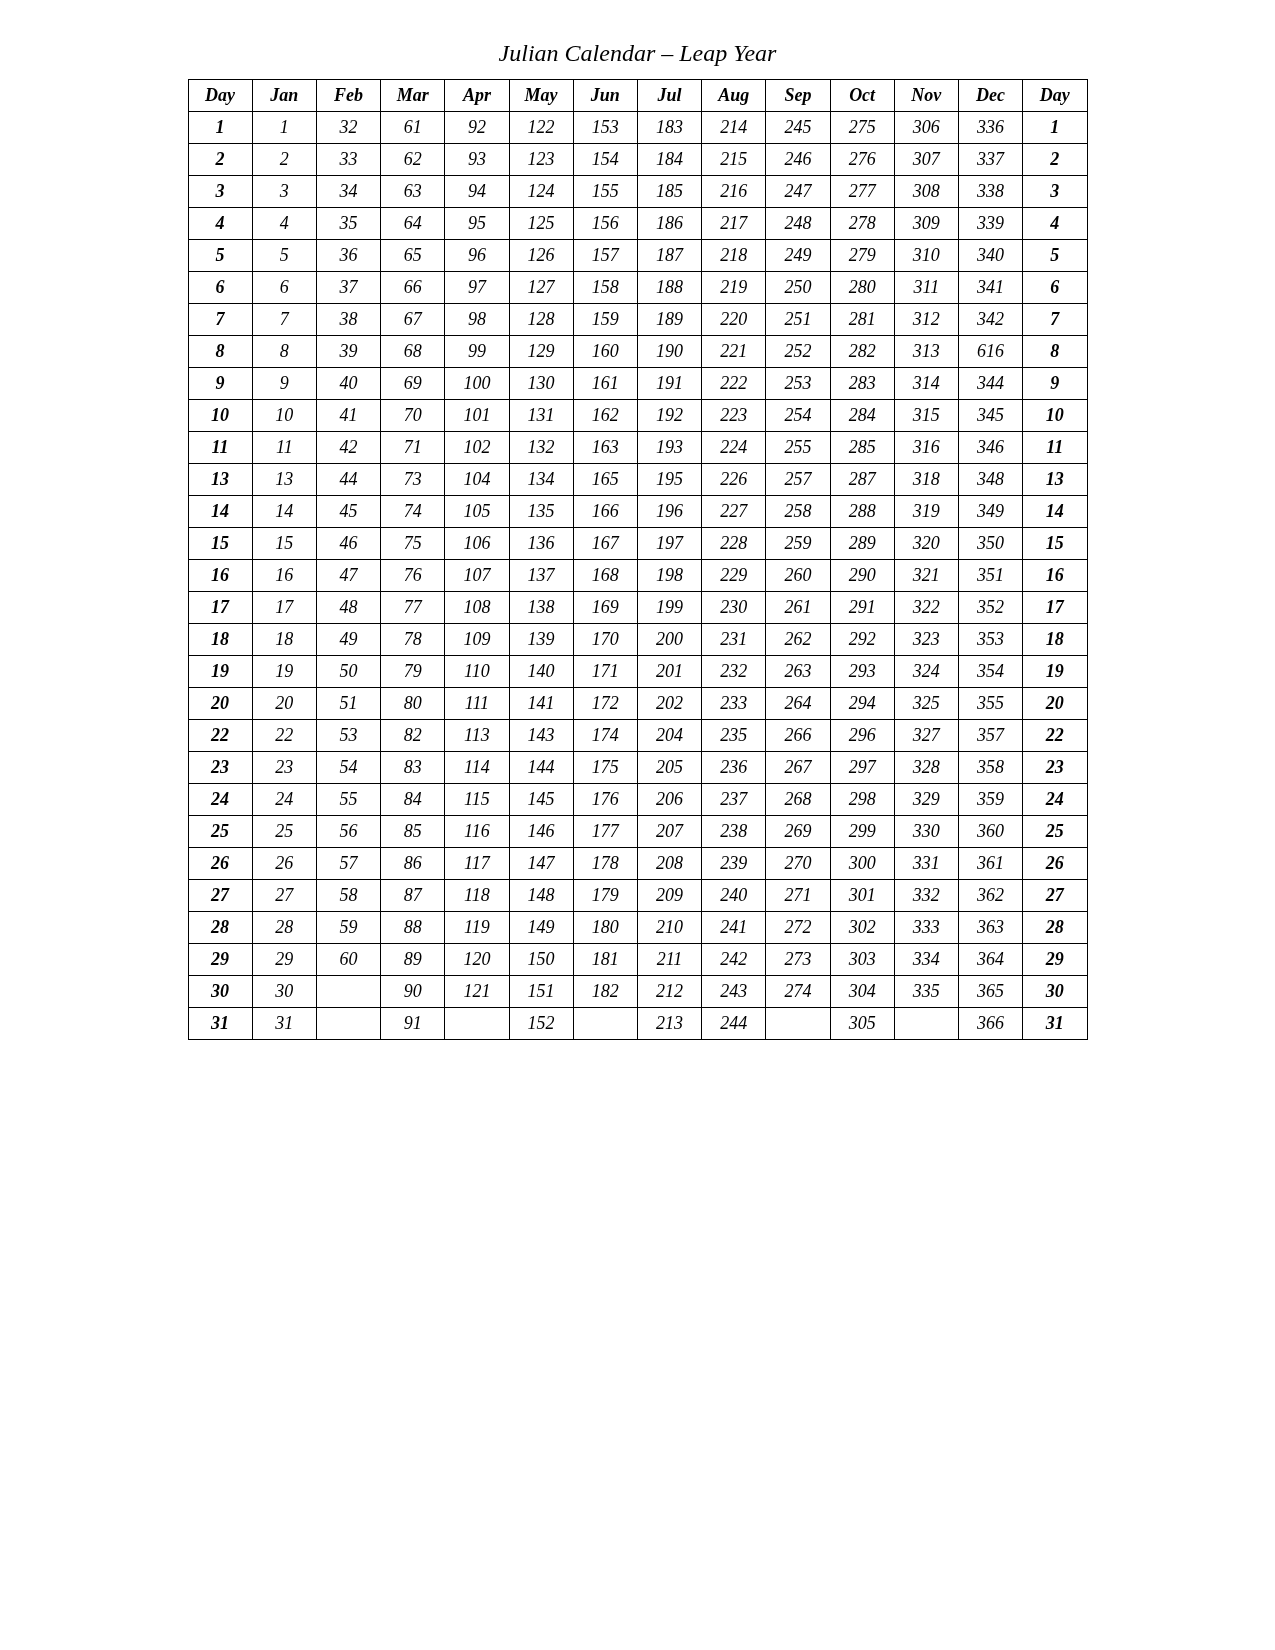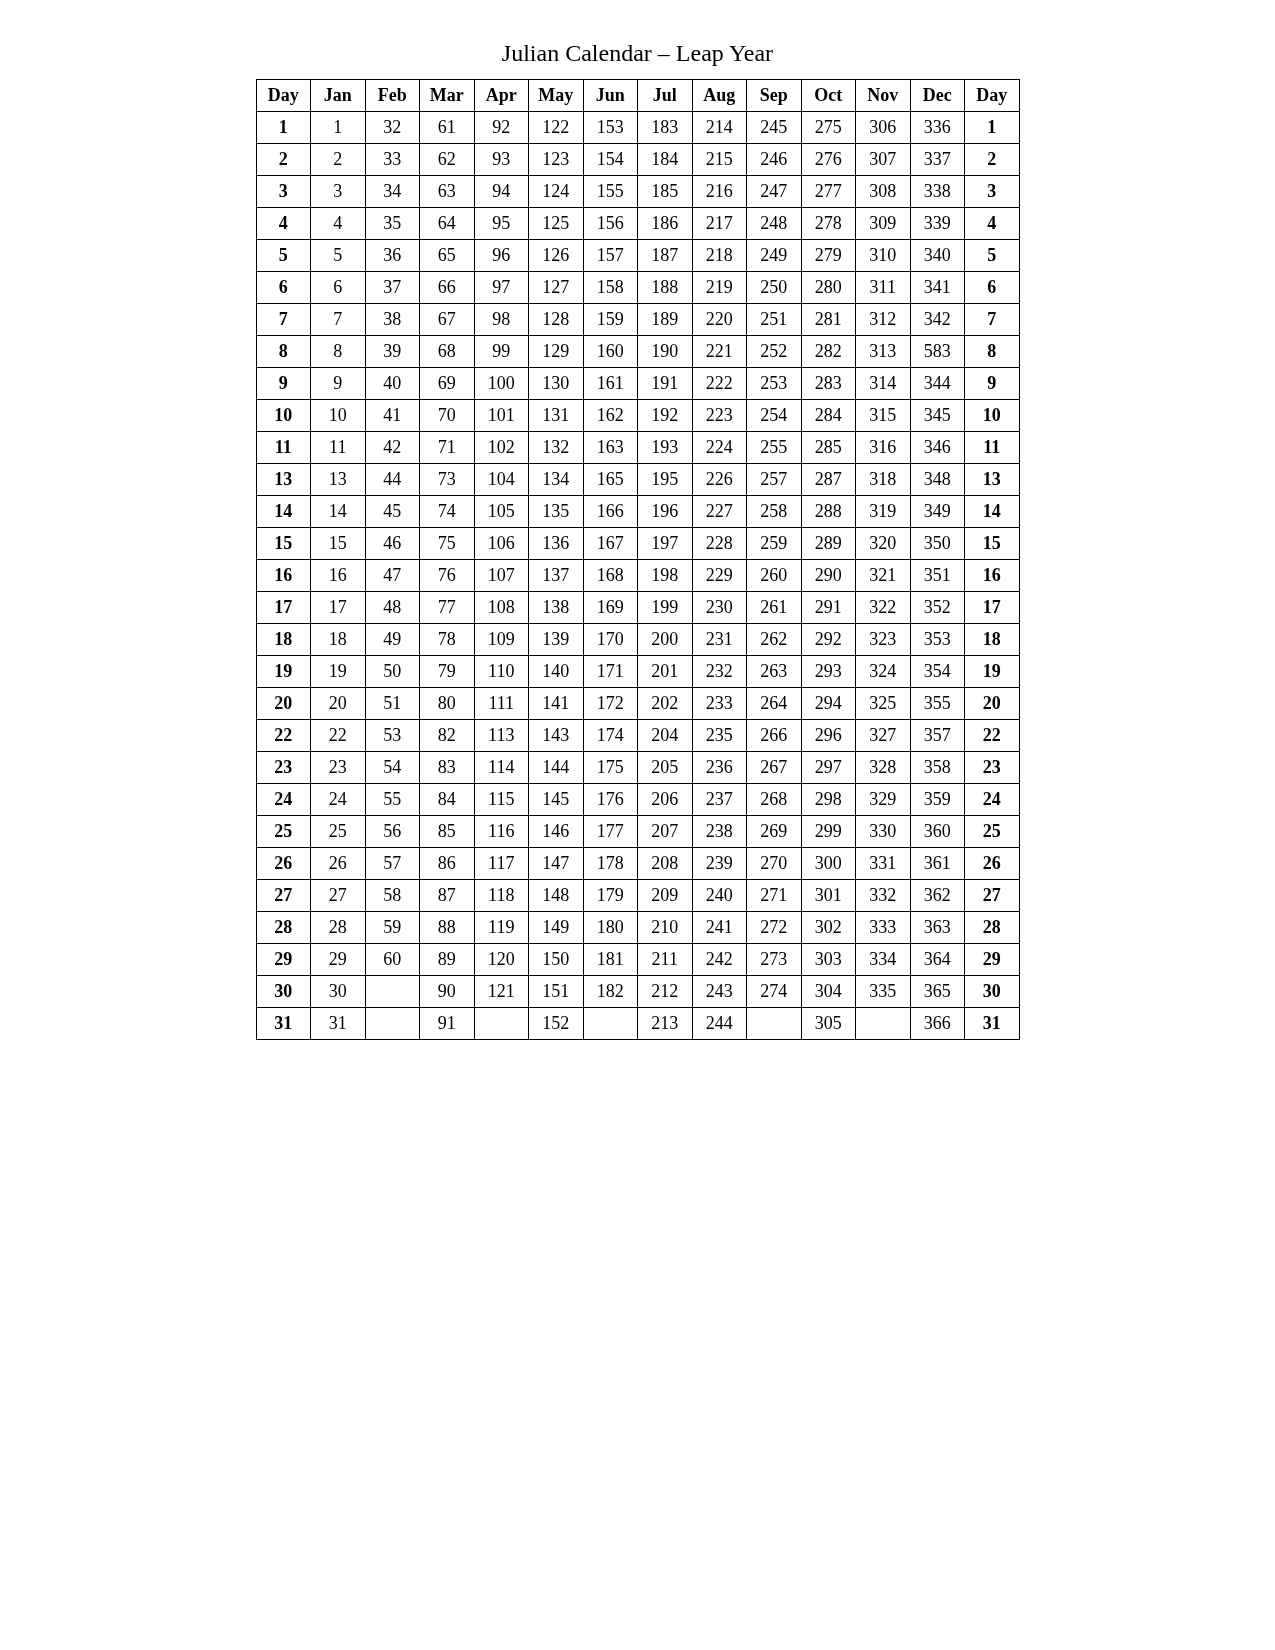--- a/index.html
+++ b/index.html
@@ -7,21 +7,22 @@
       background: #fff;
       font-family: serif;
       display: flex;
       justify-content: center;
       align-items: flex-start;
       padding: 40px 20px;
       min-height: 1650px;
       width: 1275px;
     }
     .page-container {
-      width: 764px;
+      width: 900px;
+      font-style: italic;
     }
     .page-title {
       text-align: center;
       font-size: 24px;
       font-weight: normal;
       margin-bottom: 12px;
       font-family: serif;
     }
     table {
       border-collapse: collapse;
@@ -185,21 +186,21 @@
           <td>39</td>
           <td>68</td>
           <td>99</td>
           <td>129</td>
           <td>160</td>
           <td>190</td>
           <td>221</td>
           <td>252</td>
           <td>282</td>
           <td>313</td>
-          <td>583</td>
+          <td>616</td>
           <td class="bold-col">8</td>
         </tr>
         <tr>
           <td class="bold-col">9</td>
           <td>9</td>
           <td>40</td>
           <td>69</td>
           <td>100</td>
           <td>130</td>
           <td>161</td>

